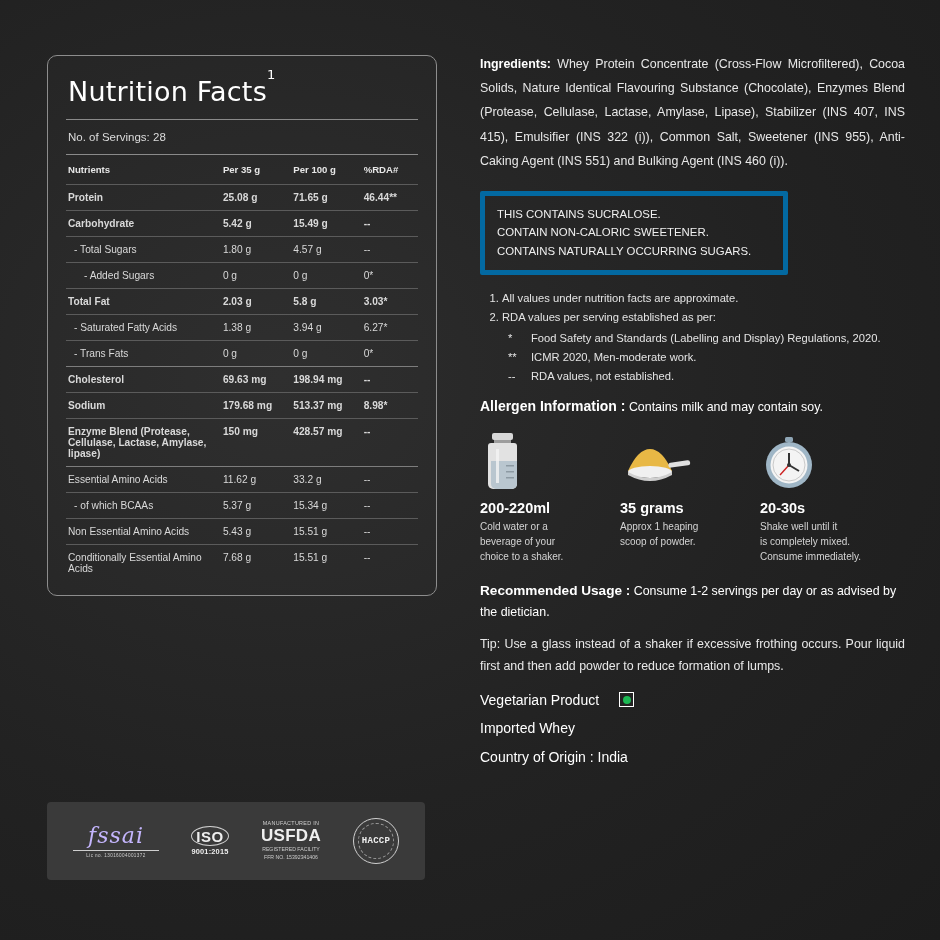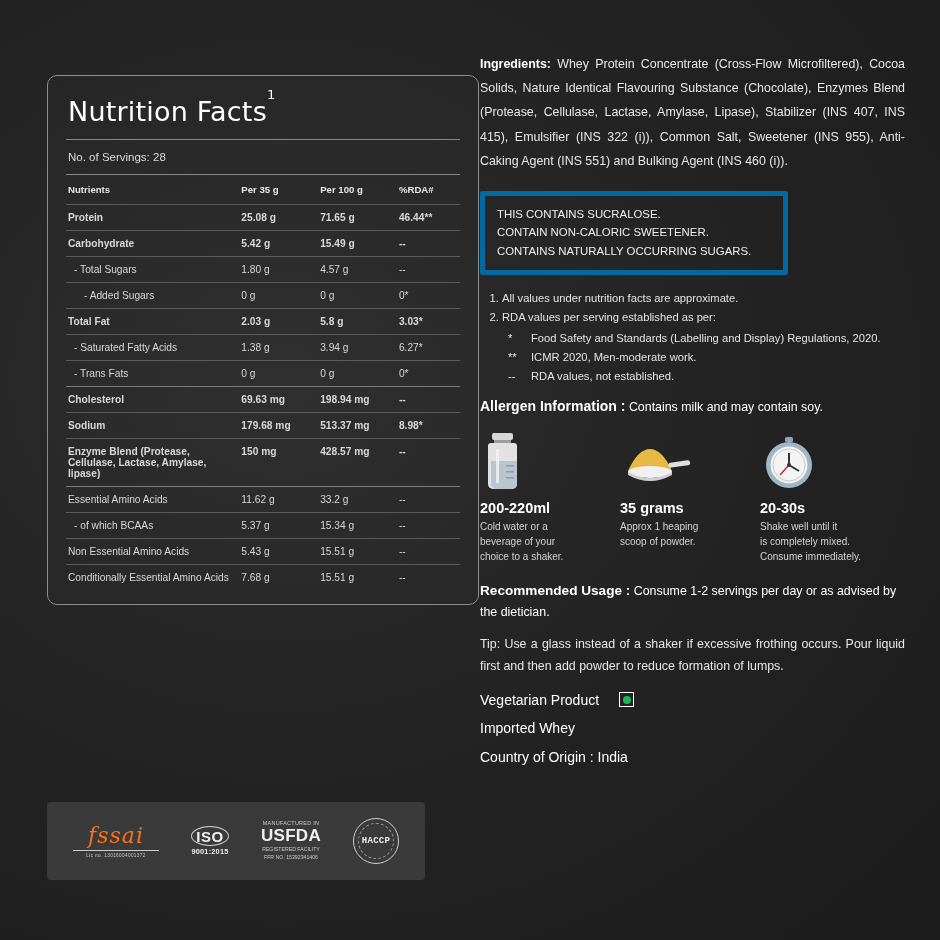--- a/index.html
+++ b/index.html
@@ -9,21 +9,21 @@
     background: #232323;
     background-image: radial-gradient(ellipse at 30% 40%, #2d2d2d 0%, #222222 55%, #1c1c1c 100%);
     font-family: "Liberation Sans", sans-serif;
     color: #e9e9e9;
     overflow: hidden;
   }
   .page { position: relative; width:940px; height:940px; }
 
   
   .left {
-    position:absolute; left:47px; top:55px; width:432px;margin-top:20px;
+    position:absolute; left:47px; top:55px; width:390px;
   }
   .nf-box {
     border:1px solid #8d8d8d;
     border-radius:10px;
     padding:16px 18px 14px 18px;
     background: rgba(255,255,255,0.012);
   }
   .nf-title {
     font-size:27px; font-weight:400; letter-spacing:.2px;
     color:#ffffff; margin:4px 0 12px 2px;
@@ -57,21 +57,21 @@
 
   
   .certs {
     position:absolute; left:47px; top:802px; width:378px; height:78px;
     background:#3a3a3a; border-radius:4px;
     display:flex; align-items:center; justify-content:space-around;
     padding:0 10px;
   }
   .cert { text-align:center; color:#efefef; }
   .fssai-word {
-    font-family:"DejaVu Serif", serif; font-style:italic; font-size:22px; letter-spacing:1px; color:#f97316;
+    font-family:"DejaVu Serif", serif; font-style:italic; font-size:22px; letter-spacing:1px; color:#c4b5fd;
     line-height:1;
   }
   .fssai-line { width:86px; height:1px; background:#cfcfcf; margin:3px auto 2px; }
   .fssai-sub { font-size:4.6px; letter-spacing:.4px; color:#cfcfcf; }
   .iso-badge { font-size:15px; font-weight:700; letter-spacing:.5px; }
   .iso-ring {
     width:38px;height:20px;border:1px solid #cfcfcf;border-radius:50%/50%;
     display:flex;align-items:center;justify-content:center;margin:0 auto 1px;
   }
   .iso-sub { font-size:7.4px; font-weight:700; letter-spacing:.2px; }

